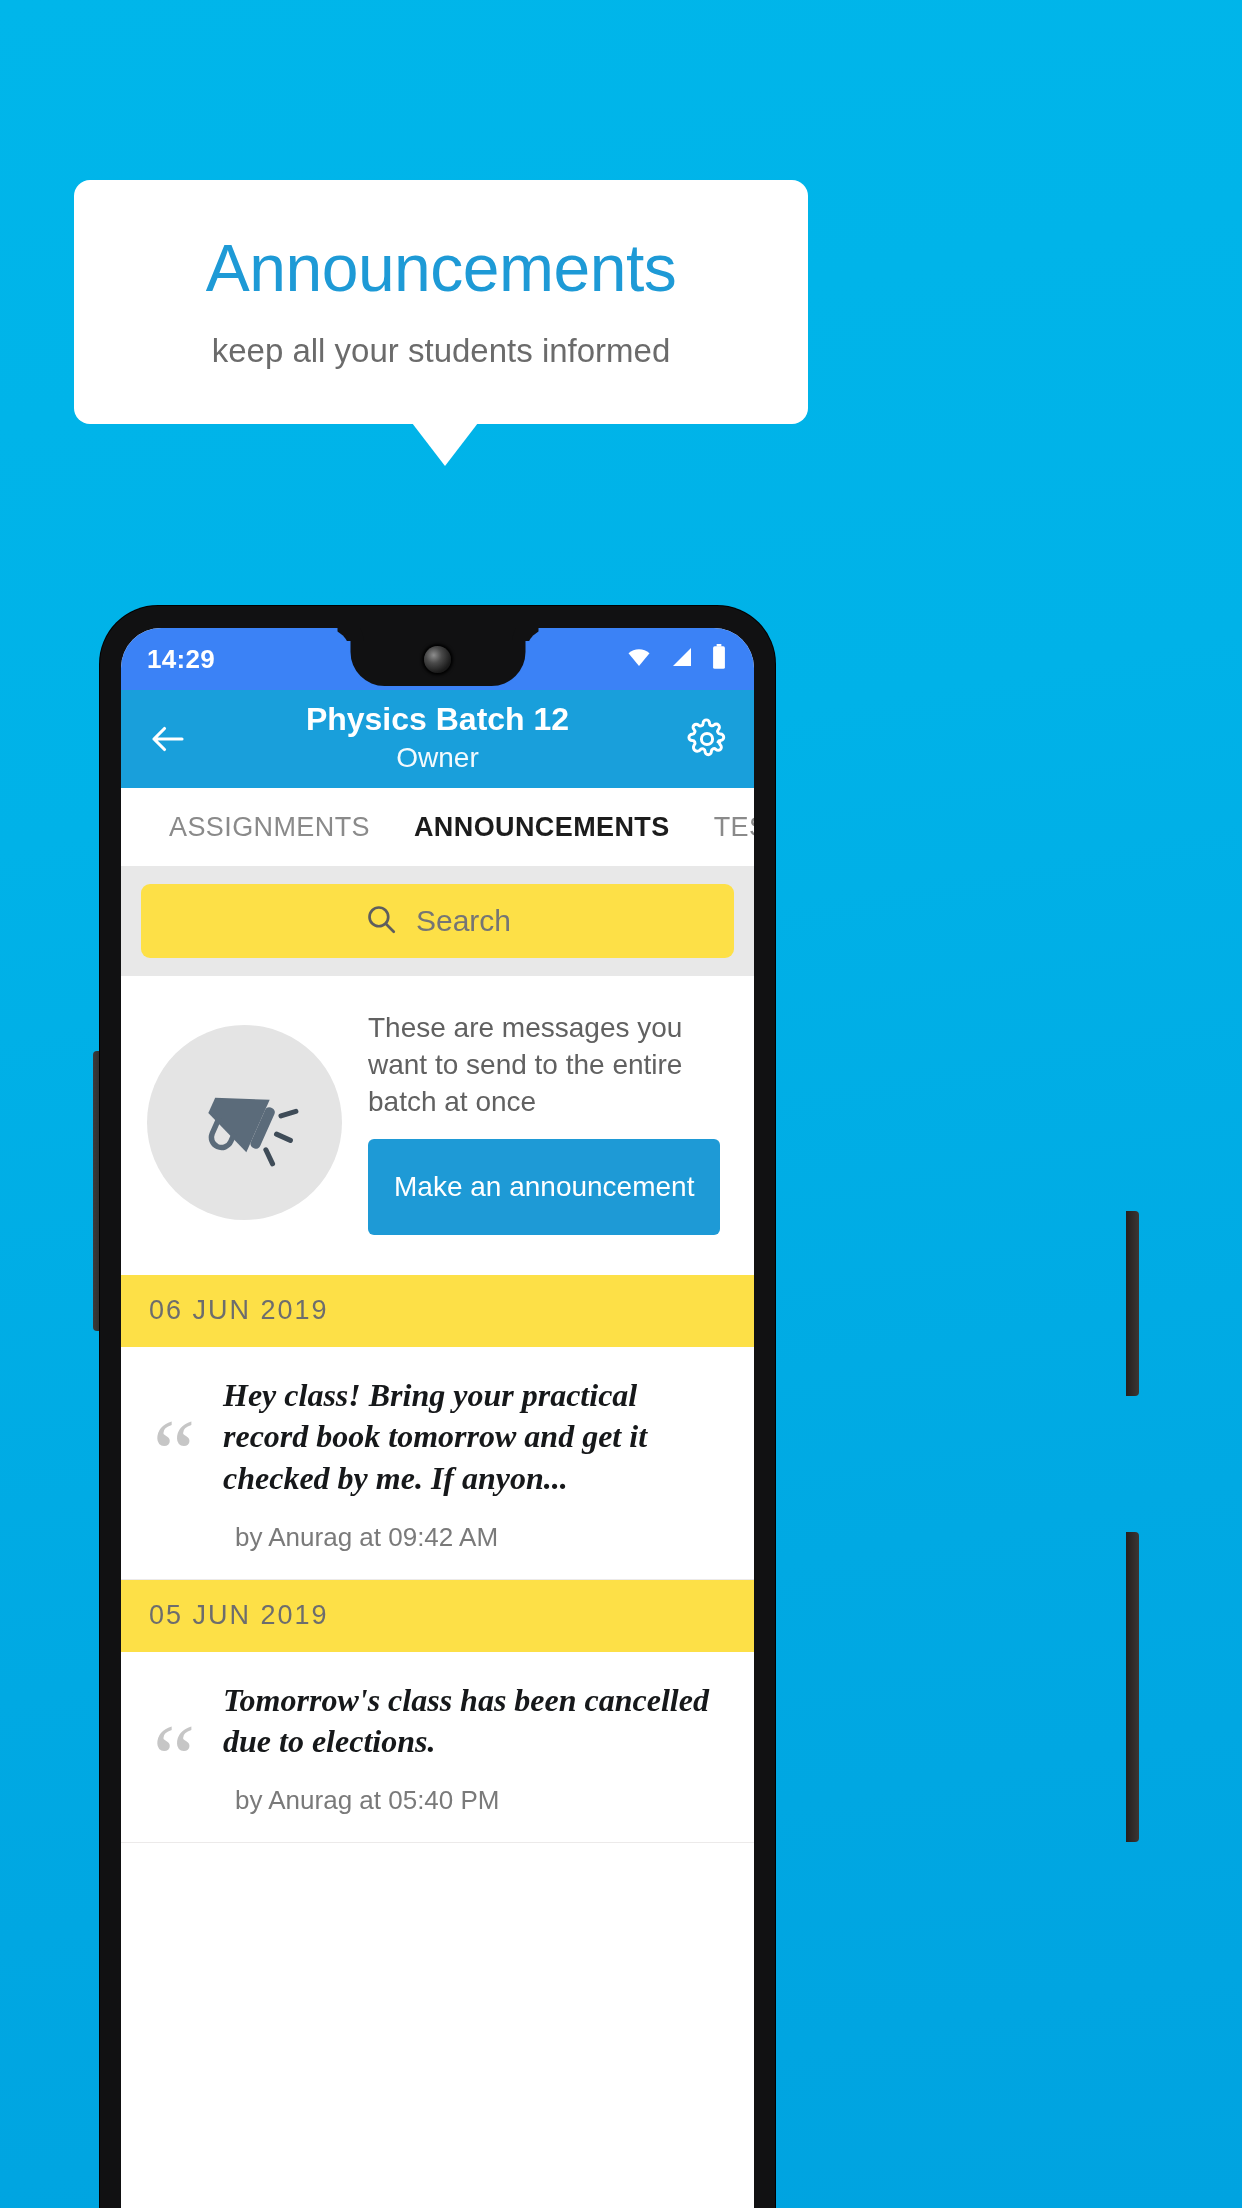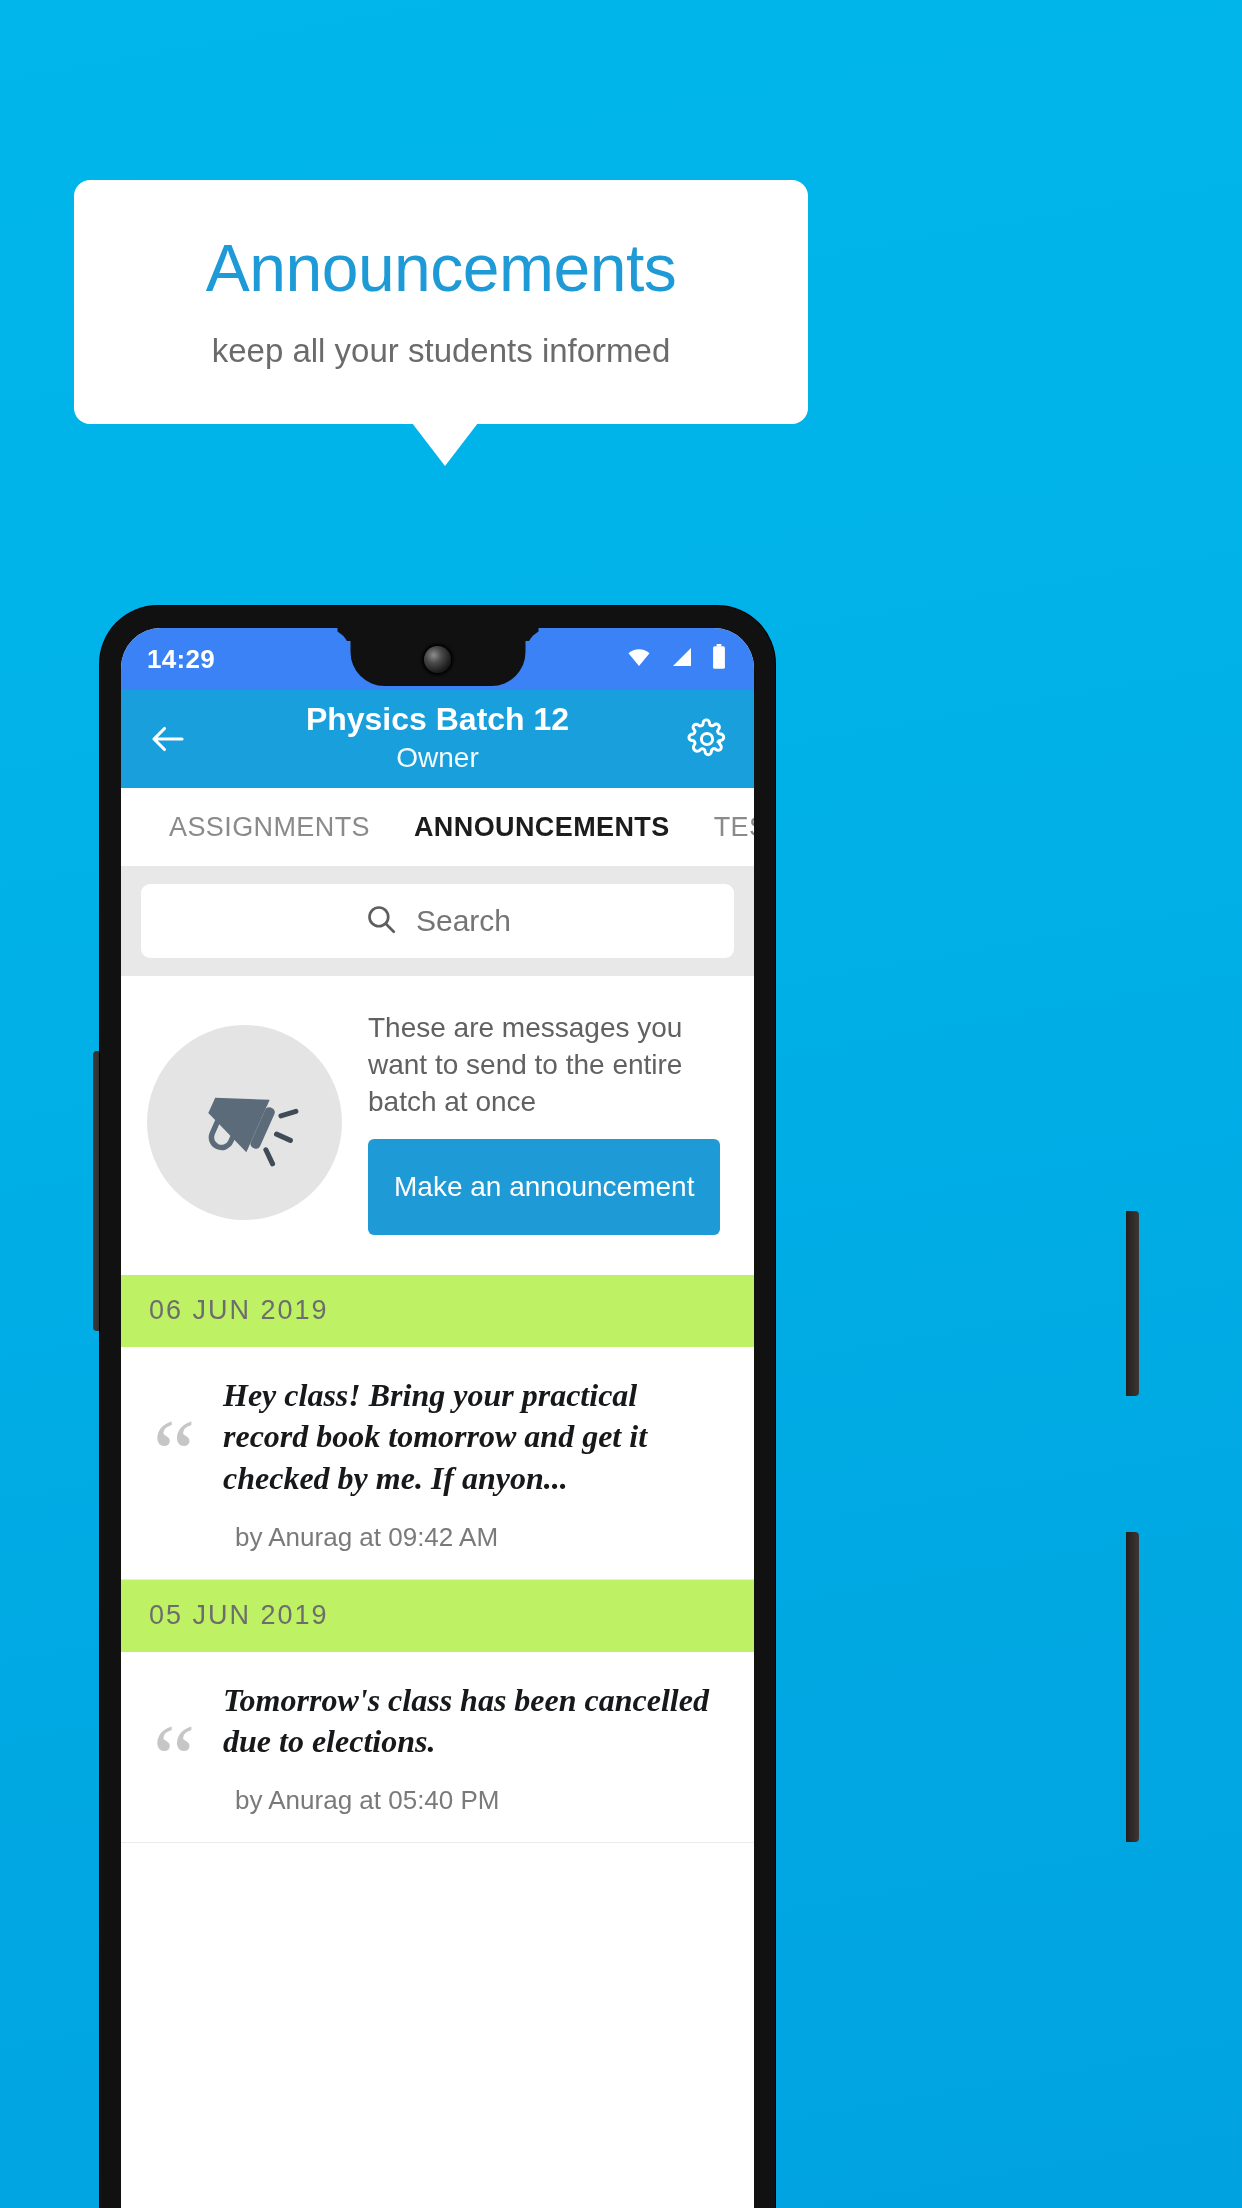--- a/index.html
+++ b/index.html
@@ -173,21 +173,21 @@
     position:absolute; left:0; right:0; bottom:0;
     height:5px; background:#1e9ad6;
   }
 
   
   .searchwrap{
     background:#e8e8e8;
     padding:18px 20px;
   }
   .searchbox{
-    background:#ffffff;
+    background:#fde047;
     height:74px;
     border-radius:9px;
     display:flex;align-items:center;justify-content:center;
     gap:18px;
   }
   .search-placeholder{
     font-size:30px;color:#757575;
   }
 
   
@@ -214,21 +214,21 @@
     color:#fff;
     font-size:28px;
     padding:32px 26px;
     border-radius:6px;
     border:none;
     font-family:"Liberation Sans", sans-serif;
   }
 
   
   .datehdr{
-    background:#bef264;
+    background:#fde047;
     height:72px;
     display:flex;align-items:center;
     padding-left:28px;
     font-size:27px;
     color:#6d6d6d;
     letter-spacing:2px;
   }
   .ann{
     background:#fff;
     display:flex;

